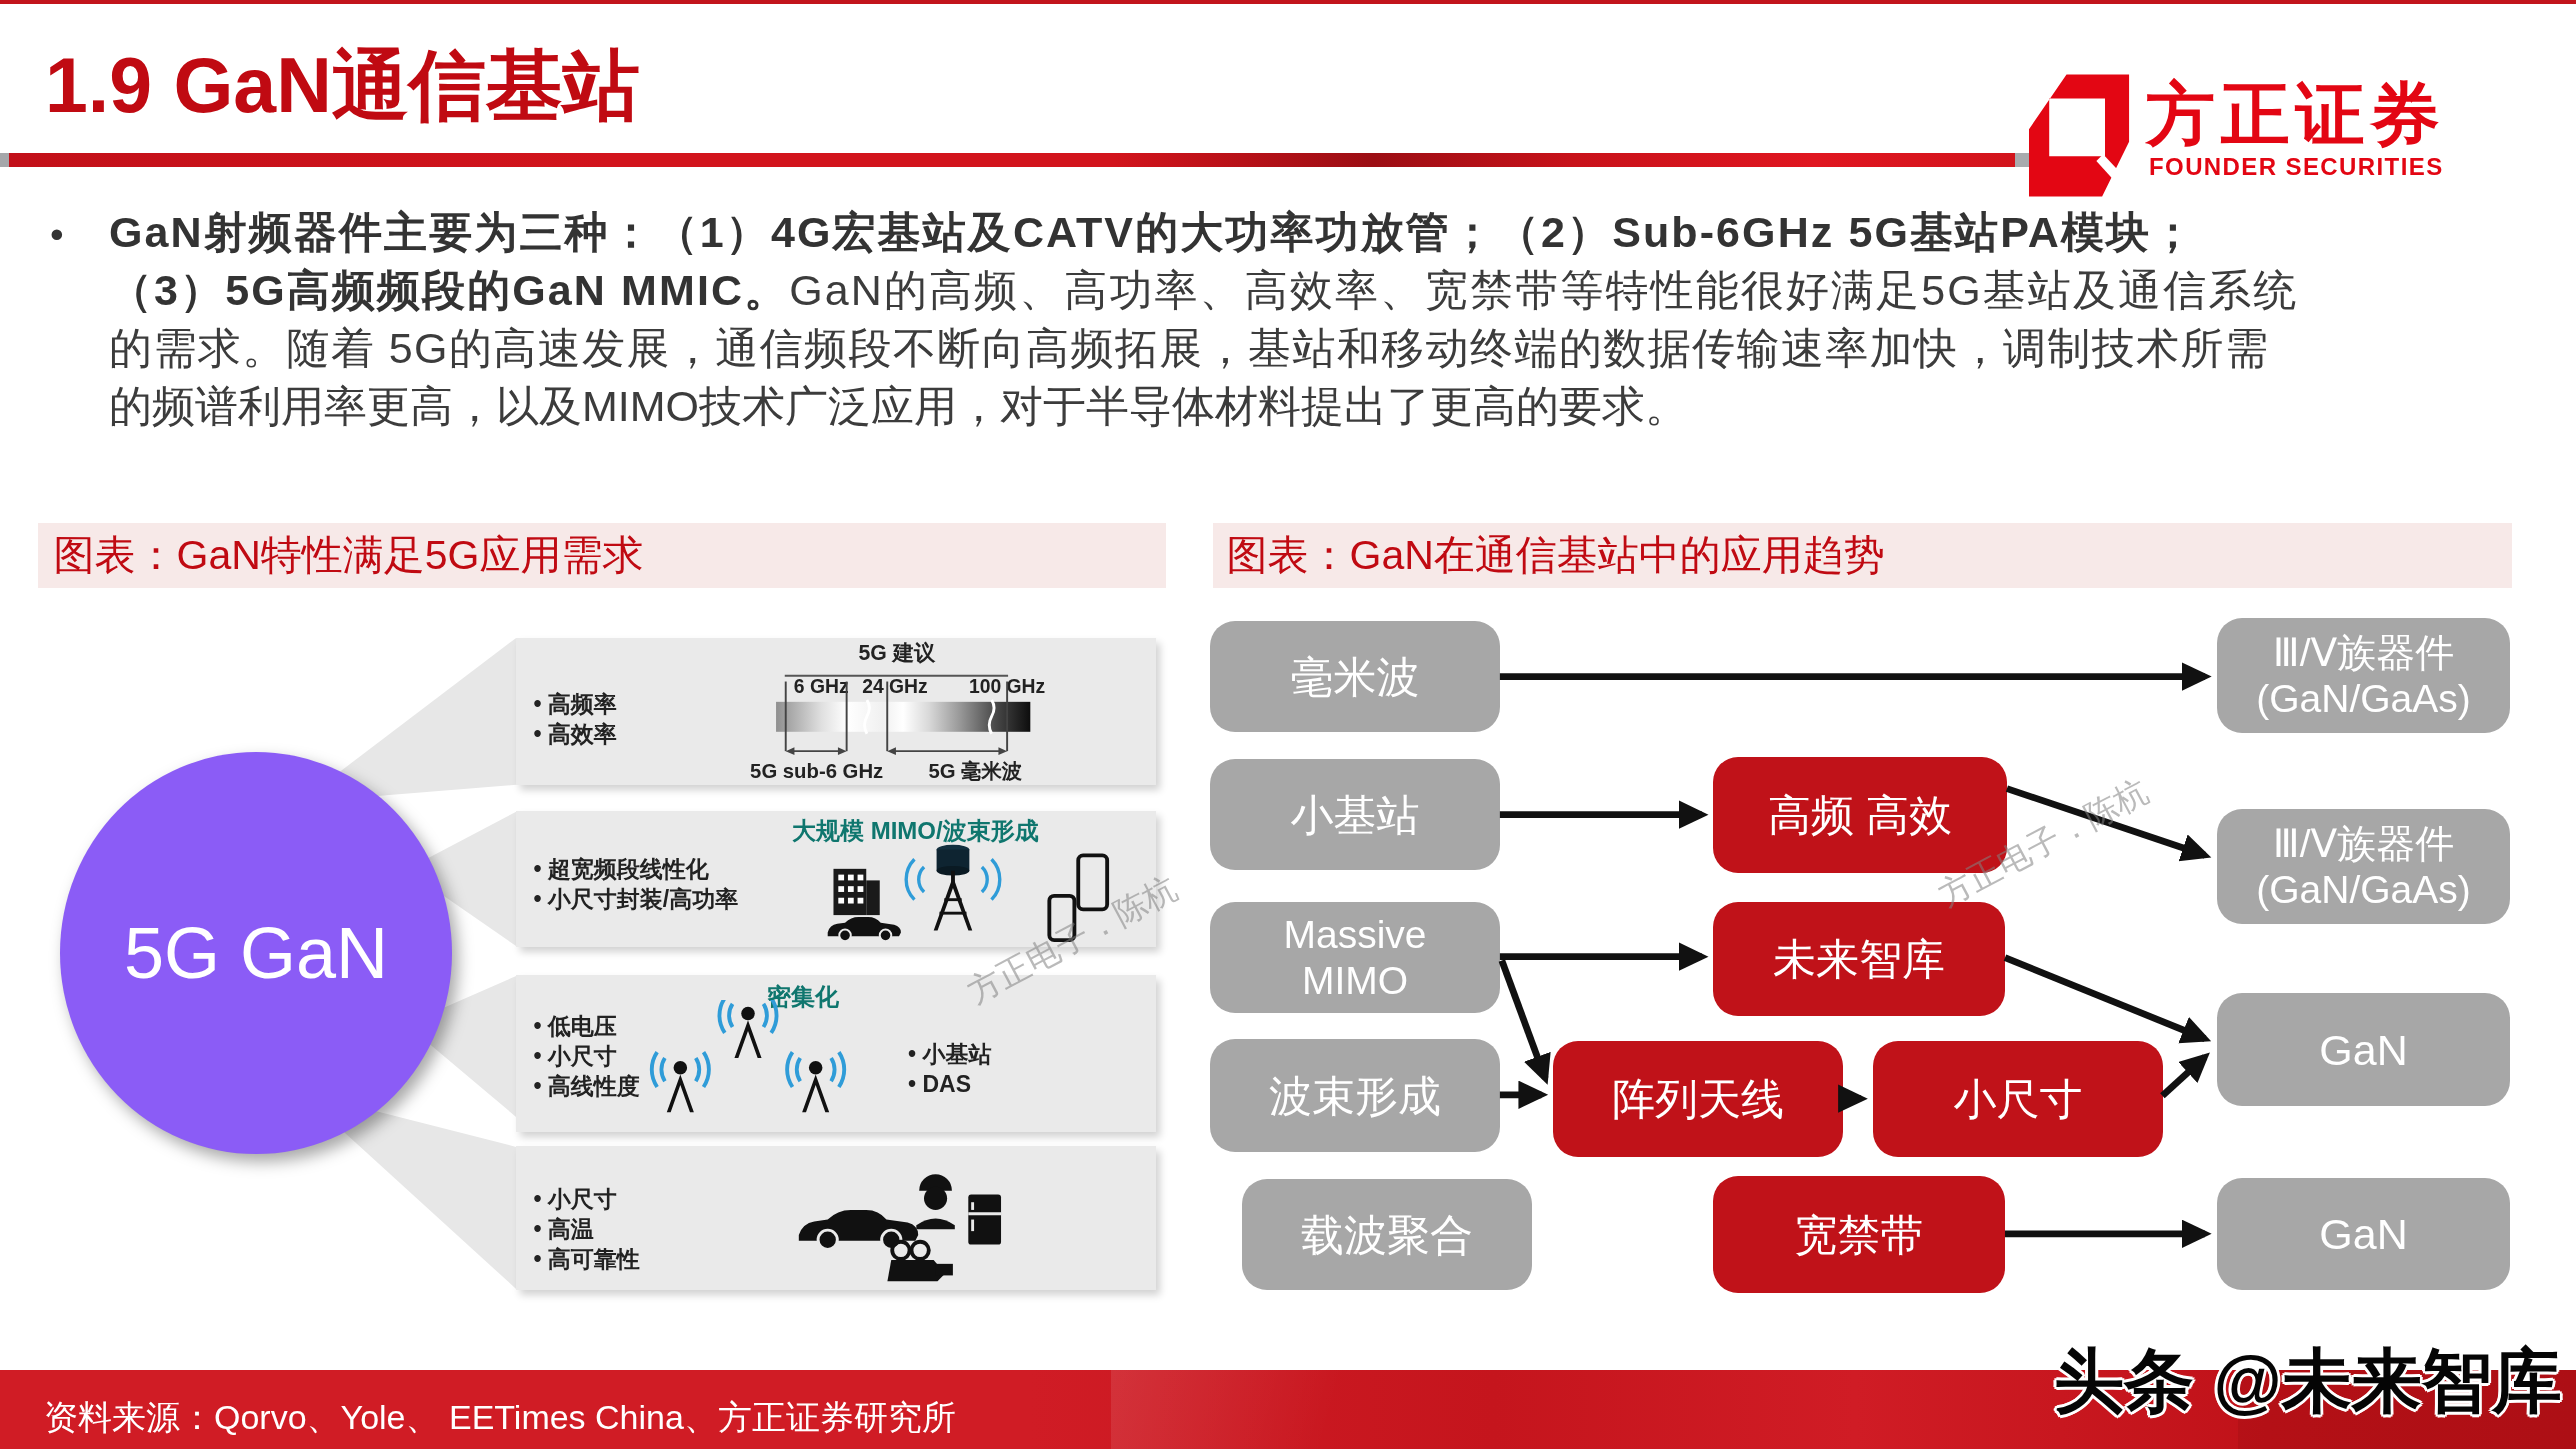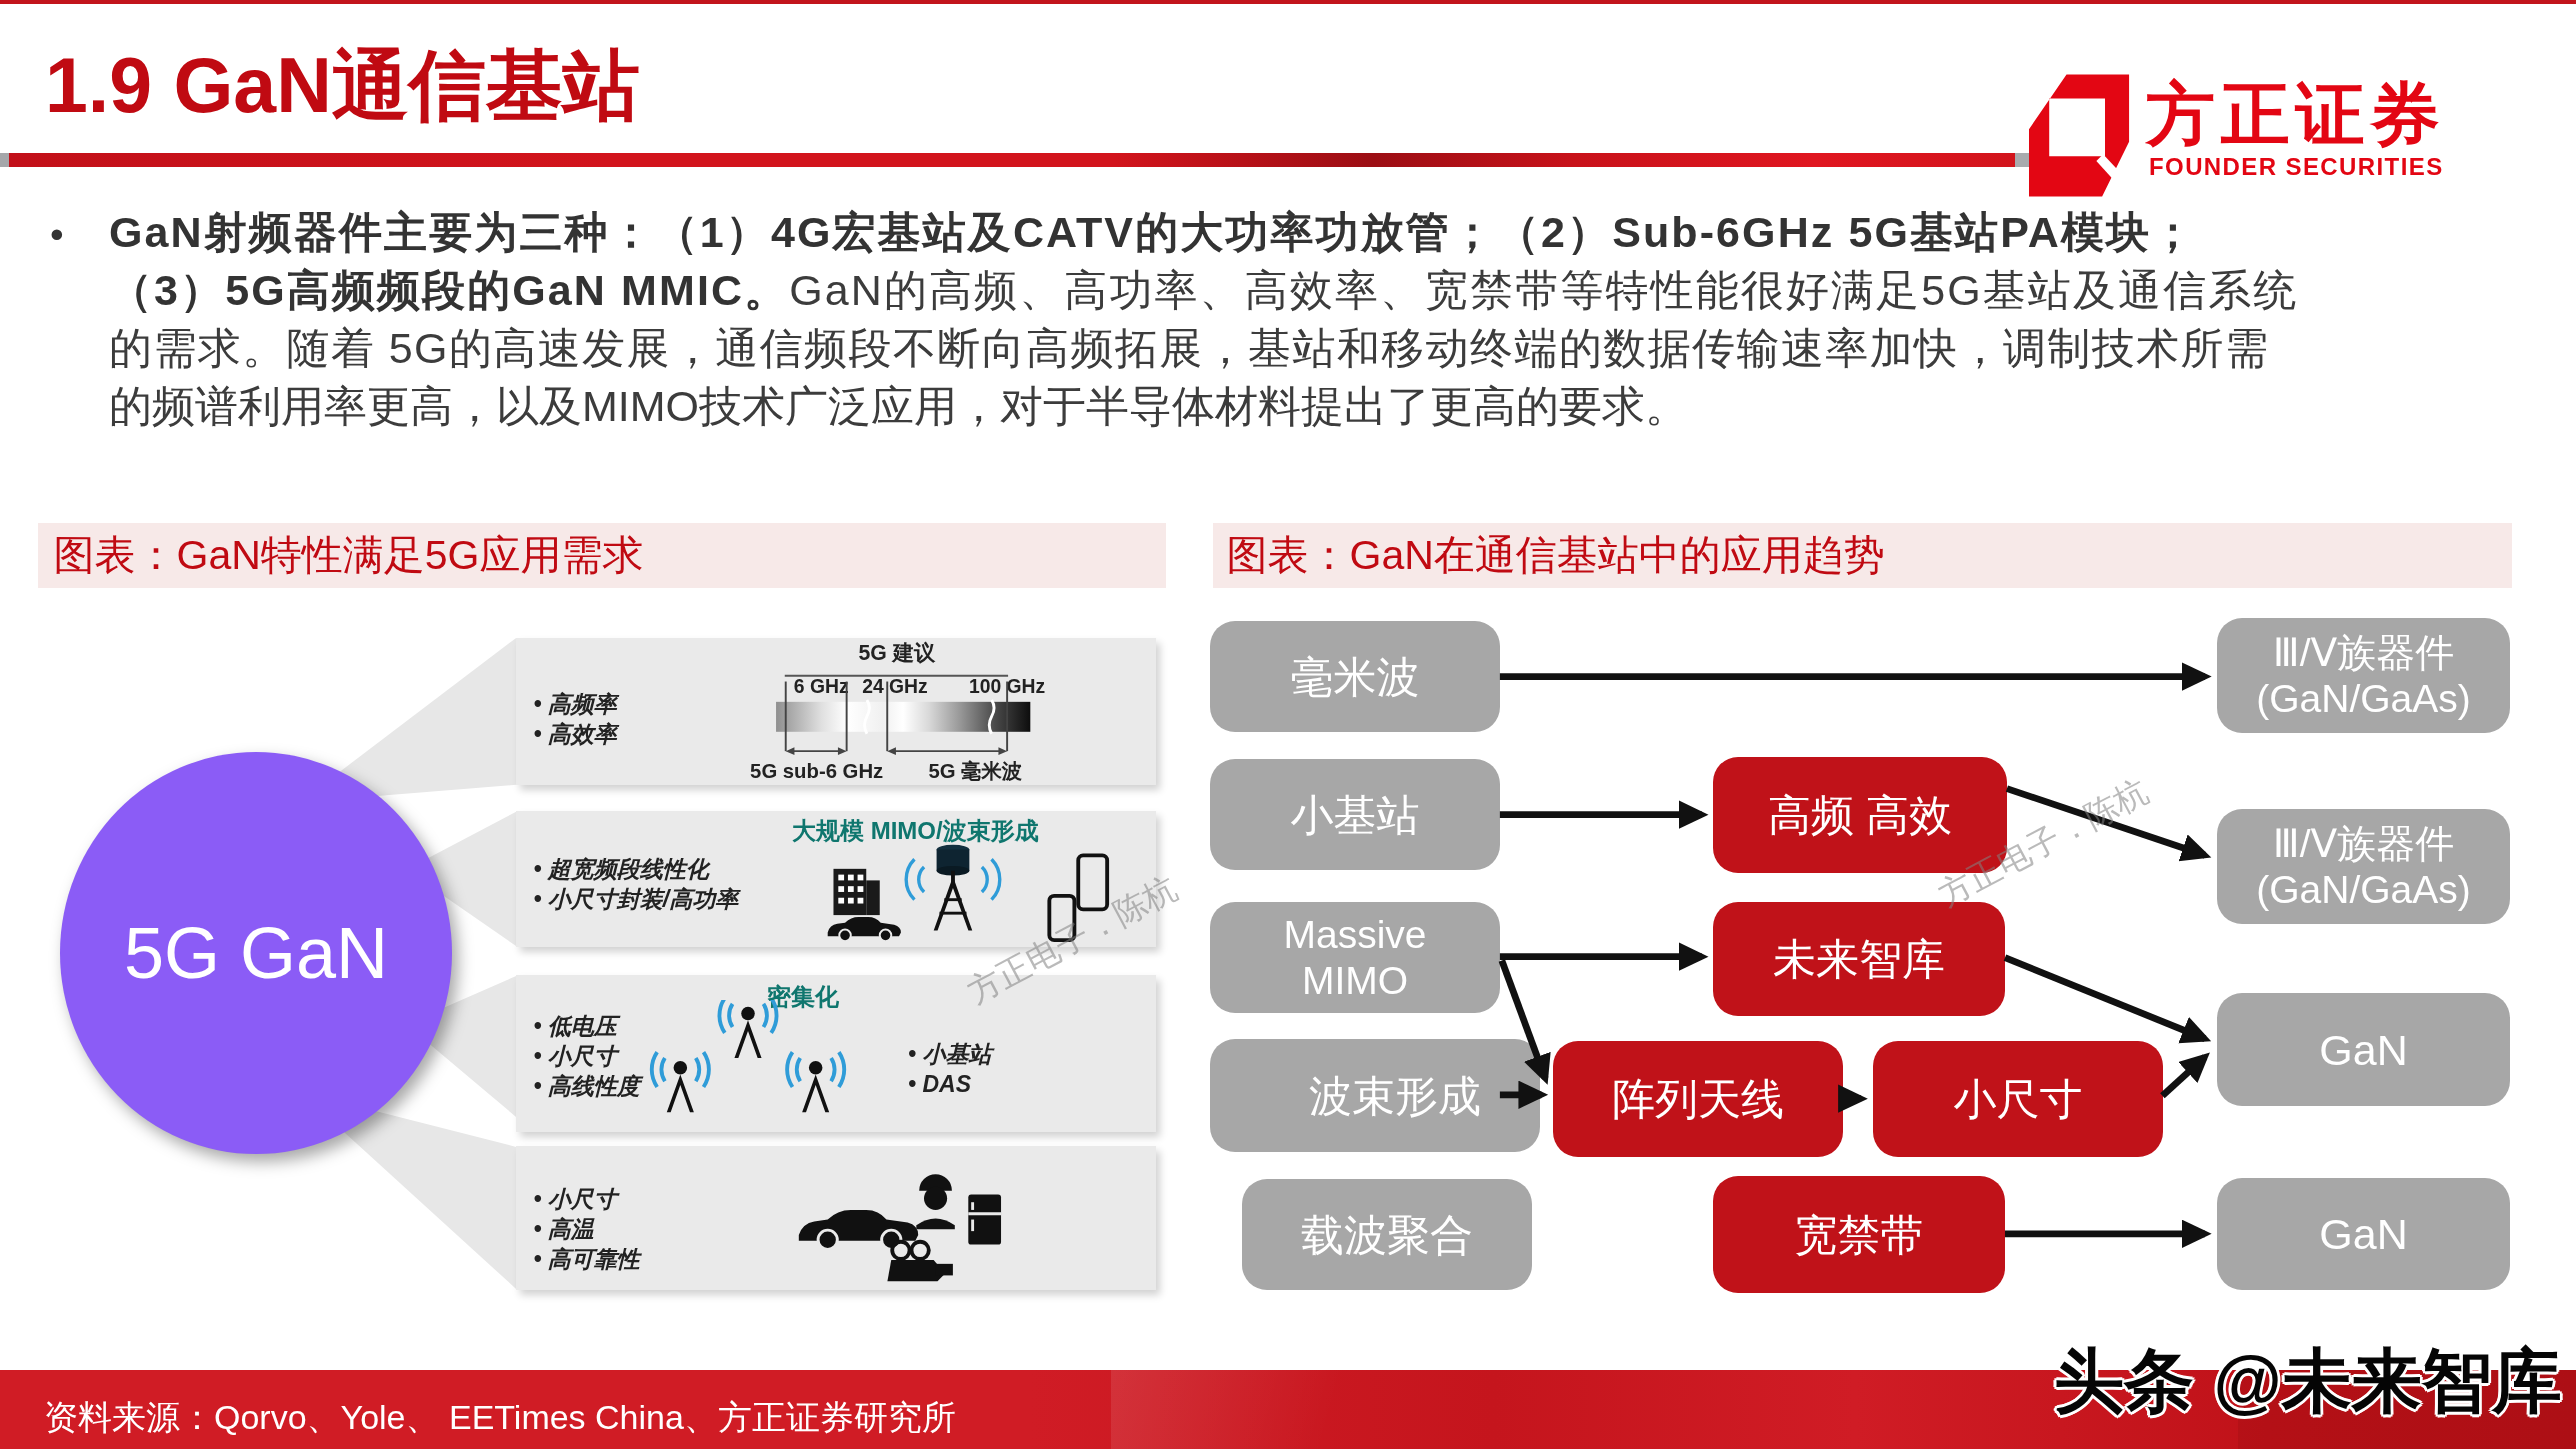--- a/index.html
+++ b/index.html
@@ -43,21 +43,21 @@
 
   
   #circle{left:60px;top:752px;width:392px;height:402px;border-radius:50%;background:#8b5cf6;
           box-shadow:5.8px 7.7px 15.5px rgba(0,0,0,0.35);display:flex;align-items:center;justify-content:center;}
   #circle .t{color:#fff;font-size:72px;white-space:nowrap;}
   .panel{left:516px;width:640px;background:#eaeaea;box-shadow:3.9px 4.8px 7.7px rgba(0,0,0,0.18);}
   #panel1{top:638px;height:147px;}
   #panel2{top:811px;height:136px;}
   #panel3{top:975px;height:157px;}
   #panel4{top:1146px;height:144px;}
-  .panel ul{list-style:none;margin:0;padding:0;position:absolute;left:17.4px;font-style:italic;}
+  .panel ul{list-style:none;margin:0;padding:0;position:absolute;left:17.4px;}
   .panel li{font-size:23px;font-weight:bold;color:#222;line-height:30px;white-space:nowrap;}
   .panel li:before{content:"• ";font-weight:bold;}
   #panel1 ul{top:51px;}
   #panel2 ul{top:43px;}
   #panel3 ul{top:36px;}
   #panel4 ul{top:38px;}
   .pcaption{position:absolute;font-size:24px;font-weight:bold;color:#0f766e;white-space:nowrap;}
   #panel2 .pcaption{left:276px;top:3.9px;}
   #panel3 .pcaption{left:251px;top:5.8px;}
   #panel3 .side ul{left:392px;top:64px;}
@@ -67,21 +67,21 @@
   #spectrum{position:absolute;left:0;top:0;width:640px;height:147px;}
 
   
   .gbox{background:#a7a7a7;border-radius:25px;color:#fff;display:flex;align-items:center;justify-content:center;text-align:center;}
   .rbox{background:#c01219;border-radius:25px;color:#fff;display:flex;align-items:center;justify-content:center;text-align:center;}
   .gbox .t,.rbox .t{font-size:43px;line-height:48px;}
   .gbox .t2{font-size:39px;line-height:46px;}
   #fl-0{left:1210px;top:621px;width:290px;height:111px;}
   #fl-1{left:1210px;top:759px;width:290px;height:111px;}
   #fl-2{left:1210px;top:902px;width:290px;height:111px;}
-  #fl-3{left:1210px;top:1039px;width:290px;height:113px;padding-left:40px;}
+  #fl-3{left:1210px;top:1039px;width:290px;height:113px;}
   #fl-4{left:1210px;top:1179px;width:290px;height:111px;margin-left:32px;}
   #fm-0{left:1713px;top:757px;width:294px;height:116px;}
   #fm-1{left:1713px;top:902px;width:292px;height:114px;}
   #fm-2{left:1553px;top:1041px;width:290px;height:116px;}
   #fm-3{left:1873px;top:1041px;width:290px;height:116px;}
   #fm-4{left:1713px;top:1176px;width:292px;height:117px;}
   #fr-0{left:2217px;top:618px;width:293px;height:115px;}
   #fr-1{left:2217px;top:809px;width:293px;height:115px;}
   #fr-2{left:2217px;top:993px;width:293px;height:113px;}
   #fr-3{left:2217px;top:1178px;width:293px;height:112px;}

